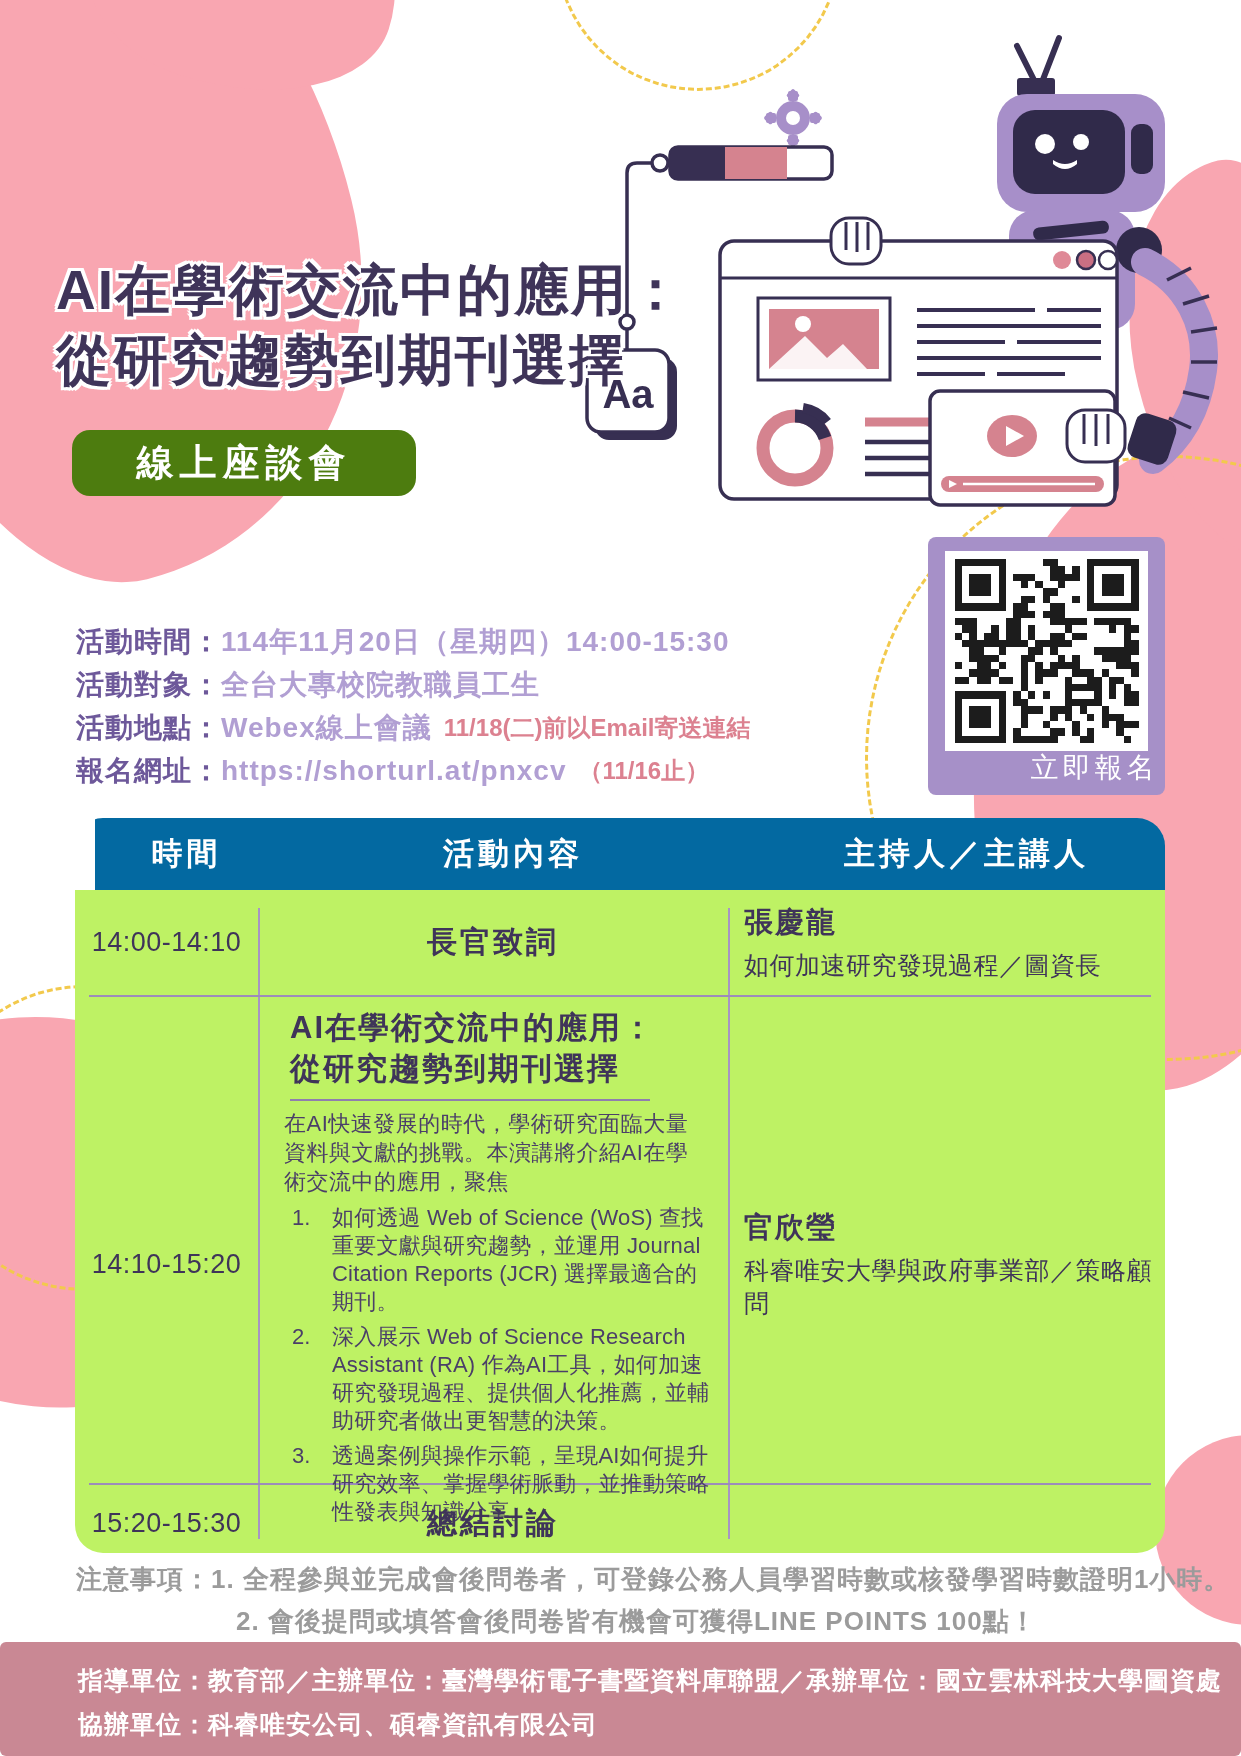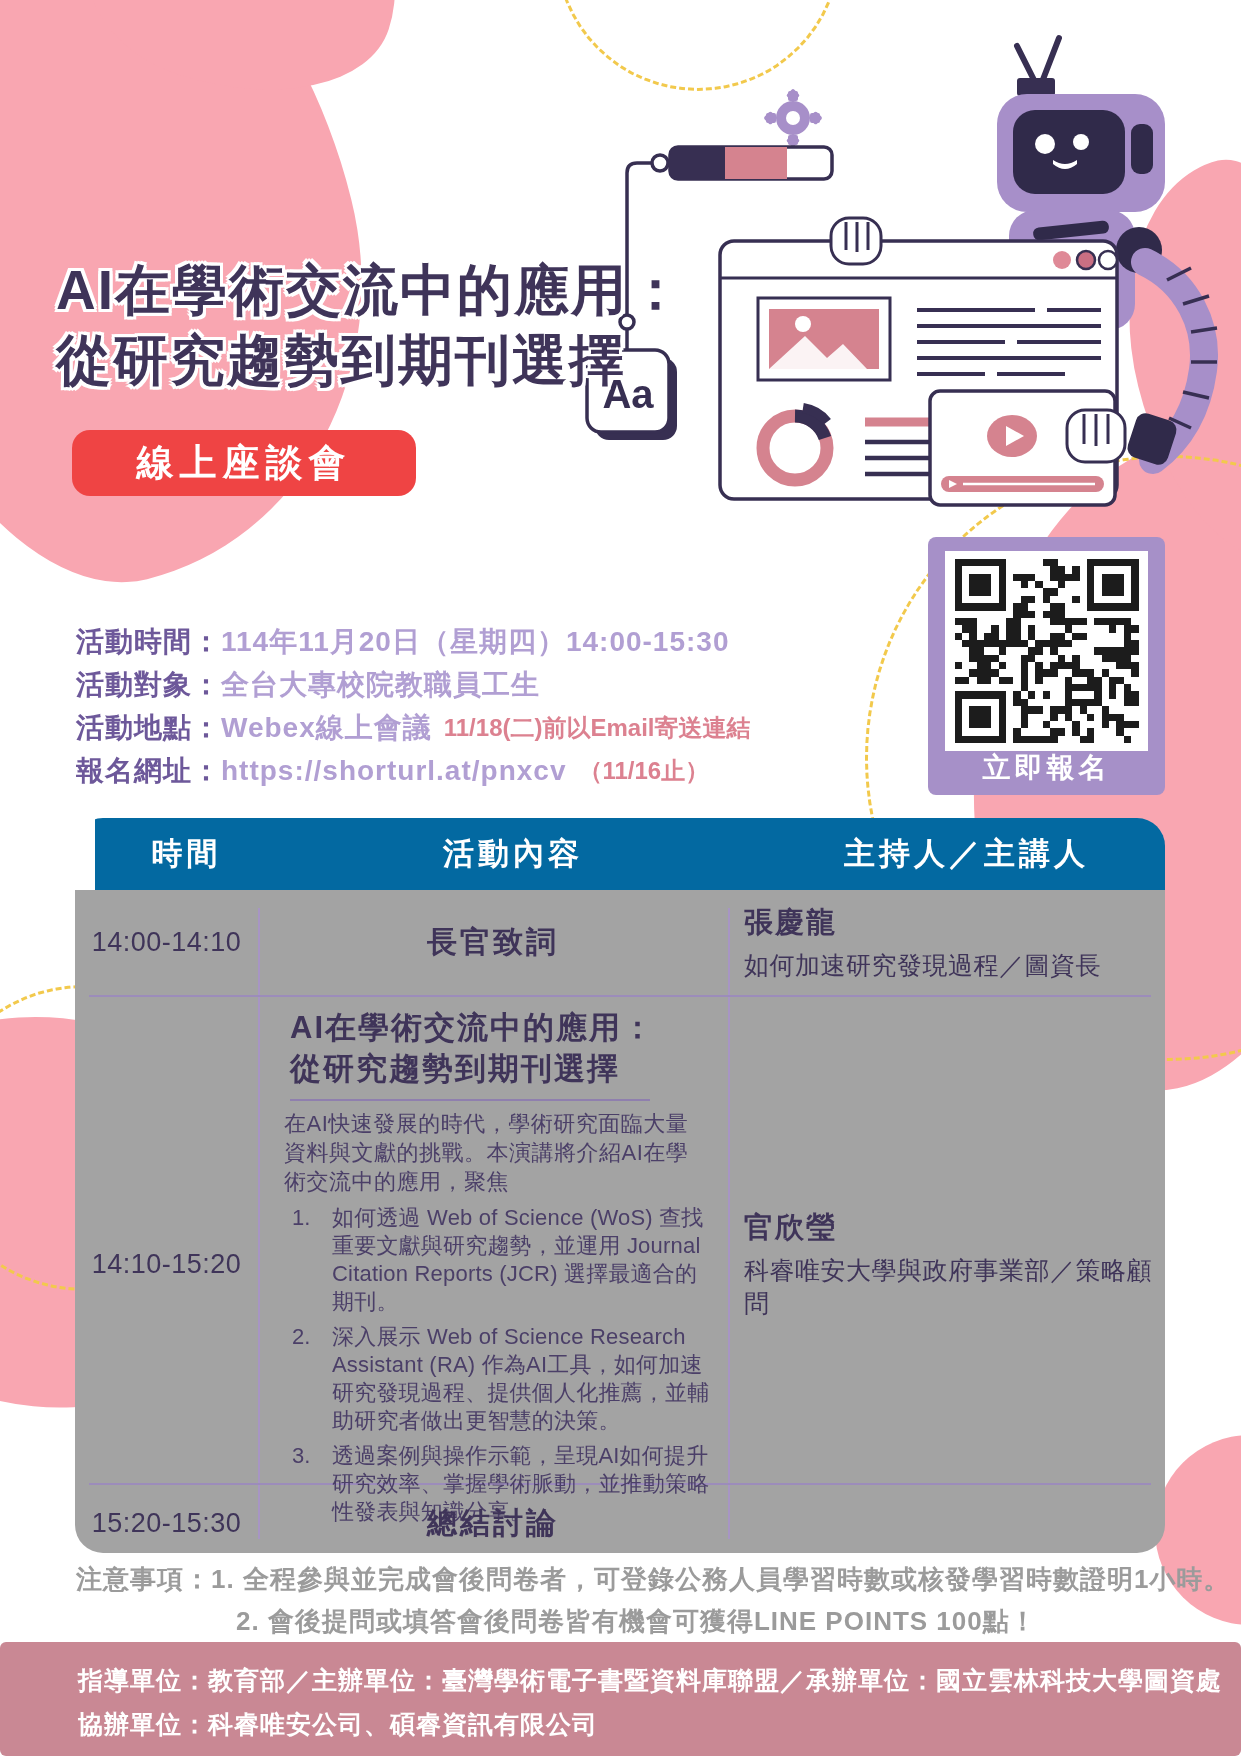--- a/index.html
+++ b/index.html
@@ -26,42 +26,42 @@
   .dc-right{left:865px;top:455px;width:600px;height:600px;}
   .dc-bl{left:-70px;top:985px;width:300px;height:300px;}
   
   .outline-w{text-shadow:-3px -3px 0 #fff,3px -3px 0 #fff,-3px 3px 0 #fff,3px 3px 0 #fff,
     0 -3px 0 #fff,0 3px 0 #fff,-3px 0 0 #fff,3px 0 0 #fff;}
   #program-label{position:absolute;left:57px;top:212px;z-index:3;
     font-size:31px;font-weight:bold;color:#ab90ca;letter-spacing:1px;}
   #main-title{position:absolute;left:56px;top:255px;z-index:3;
     font-size:55px;line-height:70px;font-weight:900;color:#3f3459;letter-spacing:2px;}
   #event-badge{position:absolute;left:72px;top:430px;width:344px;height:66px;z-index:3;
-    background:#ef4444;border-radius:18px;display:flex;align-items:center;justify-content:center;}
+    background:#4d7c0f;border-radius:18px;display:flex;align-items:center;justify-content:center;}
   #event-badge span{color:#fff;font-size:37px;font-weight:bold;letter-spacing:6px;}
   
   #details{position:absolute;left:76px;top:620px;z-index:3;}
   .detail-row{height:43px;display:flex;align-items:center;white-space:nowrap;}
   .detail-label{font-size:28px;font-weight:bold;color:#6d589a;letter-spacing:1px;}
   .detail-value{font-size:28px;font-weight:bold;color:#b19fd3;letter-spacing:1px;}
   .detail-note{font-size:24px;font-weight:bold;color:#dc8190;margin-left:12px;}
   
   #qr-block{position:absolute;left:928px;top:537px;width:237px;height:258px;z-index:3;
     background:#a690c8;border-radius:8px;}
   #qr-white{position:absolute;left:17px;top:14px;width:203px;height:200px;background:#fff;}
   #qr-white svg{position:absolute;left:8px;top:8px;width:187px;height:184px;}
   #qr-label{position:absolute;left:0;bottom:8px;width:100%;text-align:center;
-    color:#fff;font-size:28px;font-weight:bold;letter-spacing:4px;}
+    color:#fff;font-size:28px;font-weight:normal;letter-spacing:4px;padding-left:48px;}
   
   #agenda{position:absolute;left:75px;top:818px;width:1090px;height:735px;z-index:3;
     border-radius:28px;overflow:hidden;}
   #agenda-header{height:72px;background:#0369a1;display:grid;
     grid-template-columns:183px 470px 437px;align-items:center;margin-left:20px;}
   #agenda-header div{color:#fff;font-size:31px;font-weight:bold;text-align:center;letter-spacing:4px;}
-  #agenda-body{position:relative;height:663px;background:#a3a3a3;}
+  #agenda-body{position:relative;height:663px;background:#bef264;}
   .vsep{position:absolute;top:18px;bottom:14px;width:2px;background:#a795c4;}
   .vsep1{left:183px;}.vsep2{left:653px;}
   .hline{position:absolute;left:14px;right:14px;height:2px;background:#9c8cbb;}
   .hl1{top:105px;}.hl2{top:593px;}
   .arow{position:absolute;left:0;right:0;display:grid;grid-template-columns:183px 470px 437px;}
   .arow1{top:0;height:105px;}
   .arow2{top:105px;height:488px;}
   .arow3{top:593px;height:81px;}
   .cell-time{display:flex;align-items:center;justify-content:center;
     font-size:27px;color:#3f3459;letter-spacing:0.5px;}

